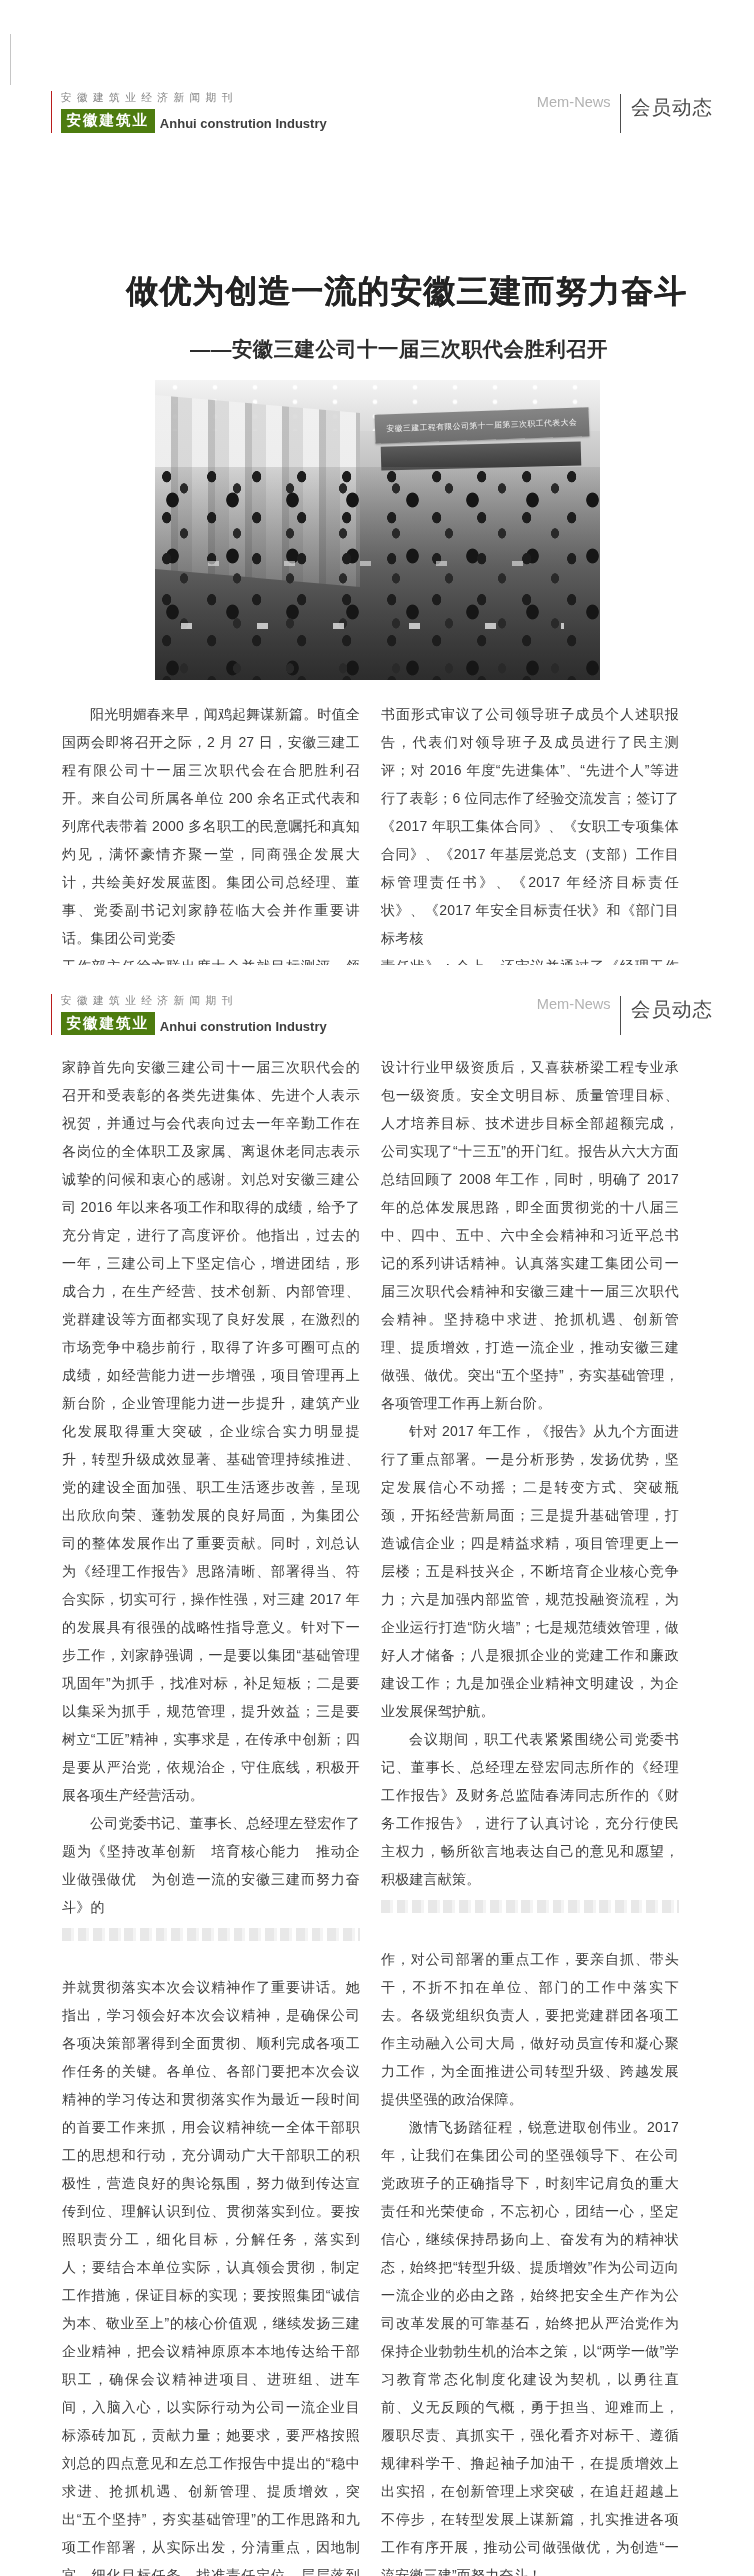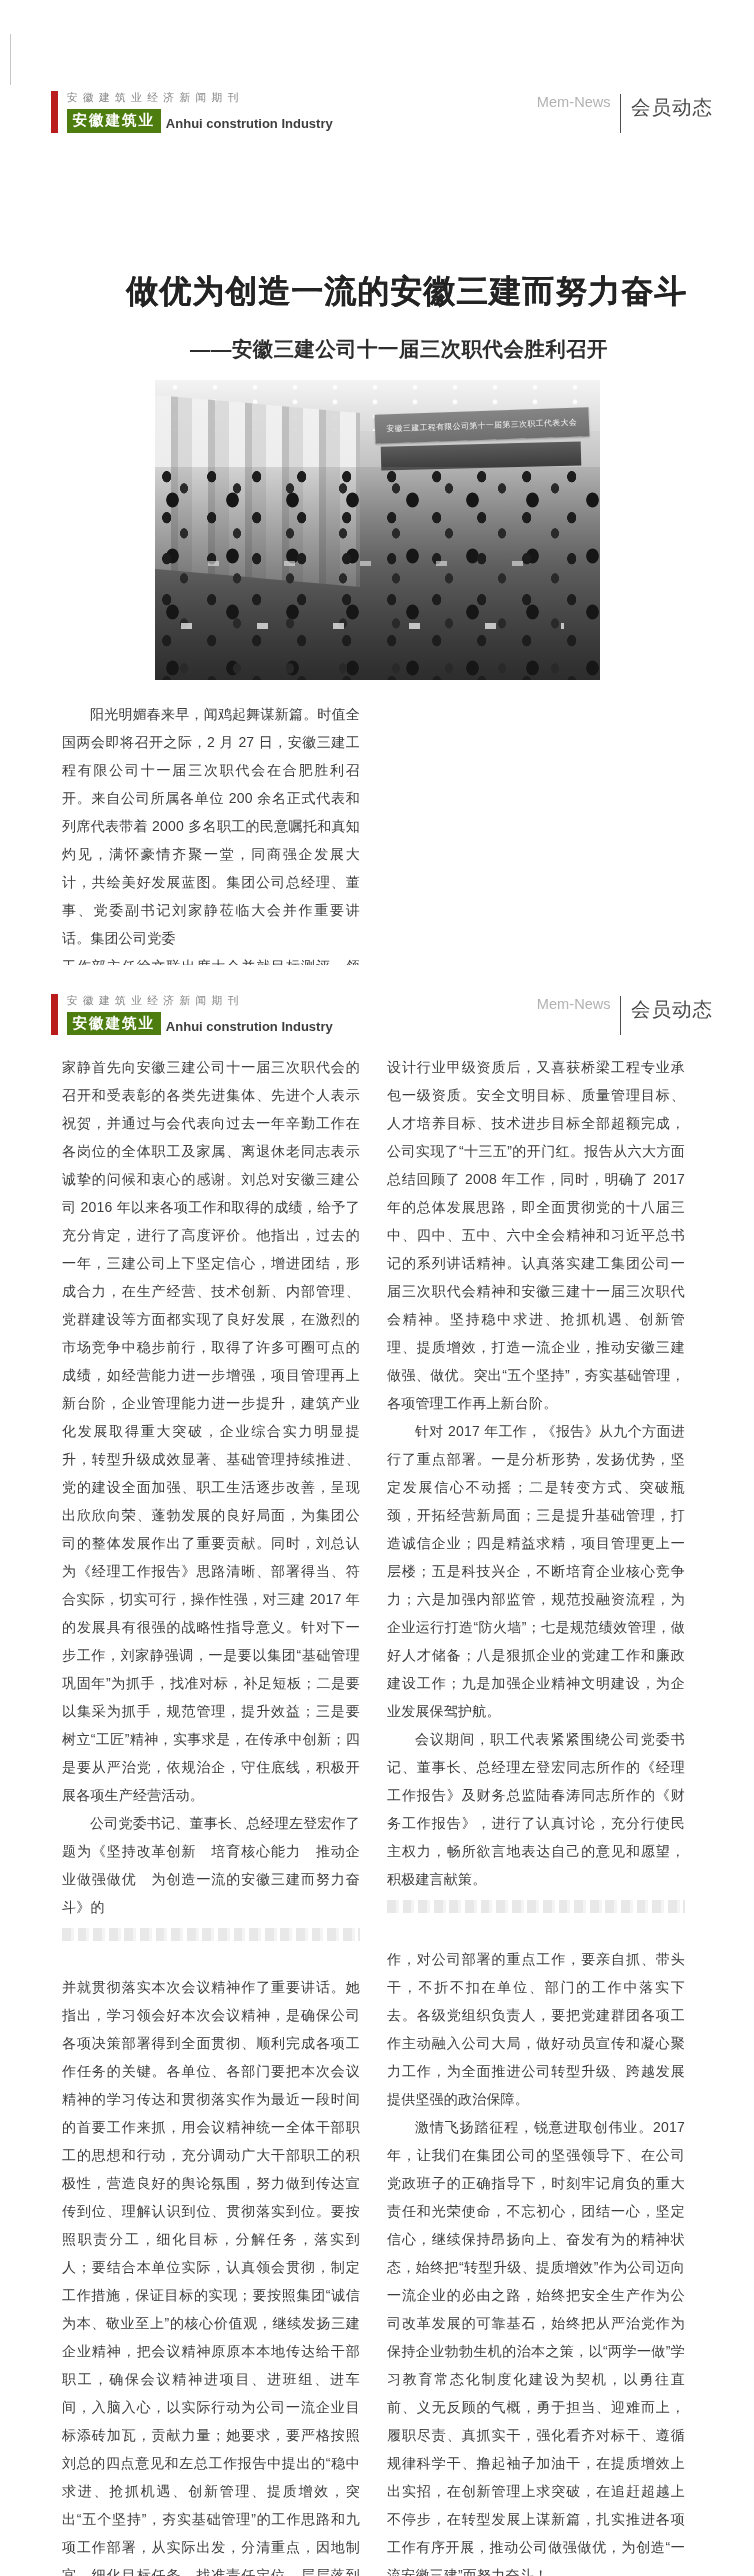--- a/index.html
+++ b/index.html
@@ -11,21 +11,21 @@
   .sheet{position:relative;width:754px;}
   .scan-mark{position:absolute;left:9.7px;top:34px;width:1px;height:51px;background:#c6c6c6;}
 
   
   .mag-header{
     display:flex;justify-content:space-between;align-items:flex-end;
     padding:0 41px 0 51px;
   }
   .p1 .mag-header{padding-top:91px;}
   .p2 .mag-header{padding-top:29px;}
-  .mh-left{border-left:7px solid #b91c1c;padding-left:8.8px;}
+  .mh-left{border-left:1px solid #b91c1c;padding-left:8.8px;}
   .mh-mast{font-size:10.7px;letter-spacing:5.4px;color:#848484;margin-bottom:3.9px;white-space:nowrap;}
   .mh-logorow{display:flex;align-items:flex-end;}
   .mh-logo-cn{
     background:#4d7c0f;color:#ffffff;font-weight:700;font-size:14.6px;
     letter-spacing:1.9px;padding:1.9px 5.8px 2.9px;white-space:nowrap;
   }
   .mh-logo-en{
     font-weight:700;font-size:13px;color:#3e3e3e;margin-left:5px;
     padding-bottom:1.9px;white-space:nowrap;
   }
@@ -86,21 +86,21 @@
     background-size:45px 41px,53px 45px,60px 56px,39px 37px,100% 100%;
   }
   .ph-cards-a,.ph-cards-b{
     position:absolute;height:5.8px;opacity:.8;
     background:repeating-linear-gradient(90deg,rgba(248,248,248,.9) 0 10.7px,rgba(248,248,248,0) 10.7px 76px);
   }
   .ph-cards-a{left:6%;right:8%;bottom:17%;}
   .ph-cards-b{left:12%;right:4%;bottom:38%;height:4.9px;opacity:.6;}
 
   
-  .cols{display:flex;gap:27px;padding:0 69px 0 62px;}
+  .cols{display:flex;gap:21px;padding:0 69px 0 62px;}
   .p1 .cols{margin-top:20.4px;}
   .p2 .cols{margin-top:17.5px;}
   .col{width:298px;}
   .para{
     margin:0;font-size:14px;line-height:28px;letter-spacing:0.2px;
     text-align:justify;color:#3c3c3c;
   }
   .ind{text-indent:2em;}
   .clip-line{height:12.7px;overflow:hidden;}
   .washline{
@@ -147,20 +147,26 @@
       <div class="ph-cards-a"></div>
     </div>
 
     <div class="cols">
       <div class="col">
         <p class="para ind">阳光明媚春来早，闻鸡起舞谋新篇。时值全国两会即将召开之际，2 月 27 日，安徽三建工程有限公司十一届三次职代会在合肥胜利召开。来自公司所属各单位 200 余名正式代表和列席代表带着 2000 多名职工的民意嘱托和真知灼见，满怀豪情齐聚一堂，同商强企发展大计，共绘美好发展蓝图。集团公司总经理、董事、党委副书记刘家静莅临大会并作重要讲话。集团公司党委</p>
         <div class="clip-line">
           <p class="para">工作部主任徐文联出席大会并就目标测评、领导</p>
         </div>
       </div>
+      <div class="col">
+        <p class="para">书面形式审议了公司领导班子成员个人述职报告，代表们对领导班子及成员进行了民主测评；对 2016 年度“先进集体”、“先进个人”等进行了表彰；6 位同志作了经验交流发言；签订了《2017 年职工集体合同》、《女职工专项集体合同》、《2017 年基层党总支（支部）工作目标管理责任书》、《2017 年经济目标责任状》、《2017 年安全目标责任状》和《部门目标考核</p>
+        <div class="clip-line">
+          <p class="para">责任状》；会上，还审议并通过了《经理工作报告》</p>
+        </div>
+      </div>
     </div>
   </section>
 
   <section class="p2">
 
     <header class="mag-header">
       <div class="mh-left">
         <div class="mh-mast">安徽建筑业经济新闻期刊</div>
         <div class="mh-logorow">
           <span class="mh-logo-cn">安徽建筑业</span>

